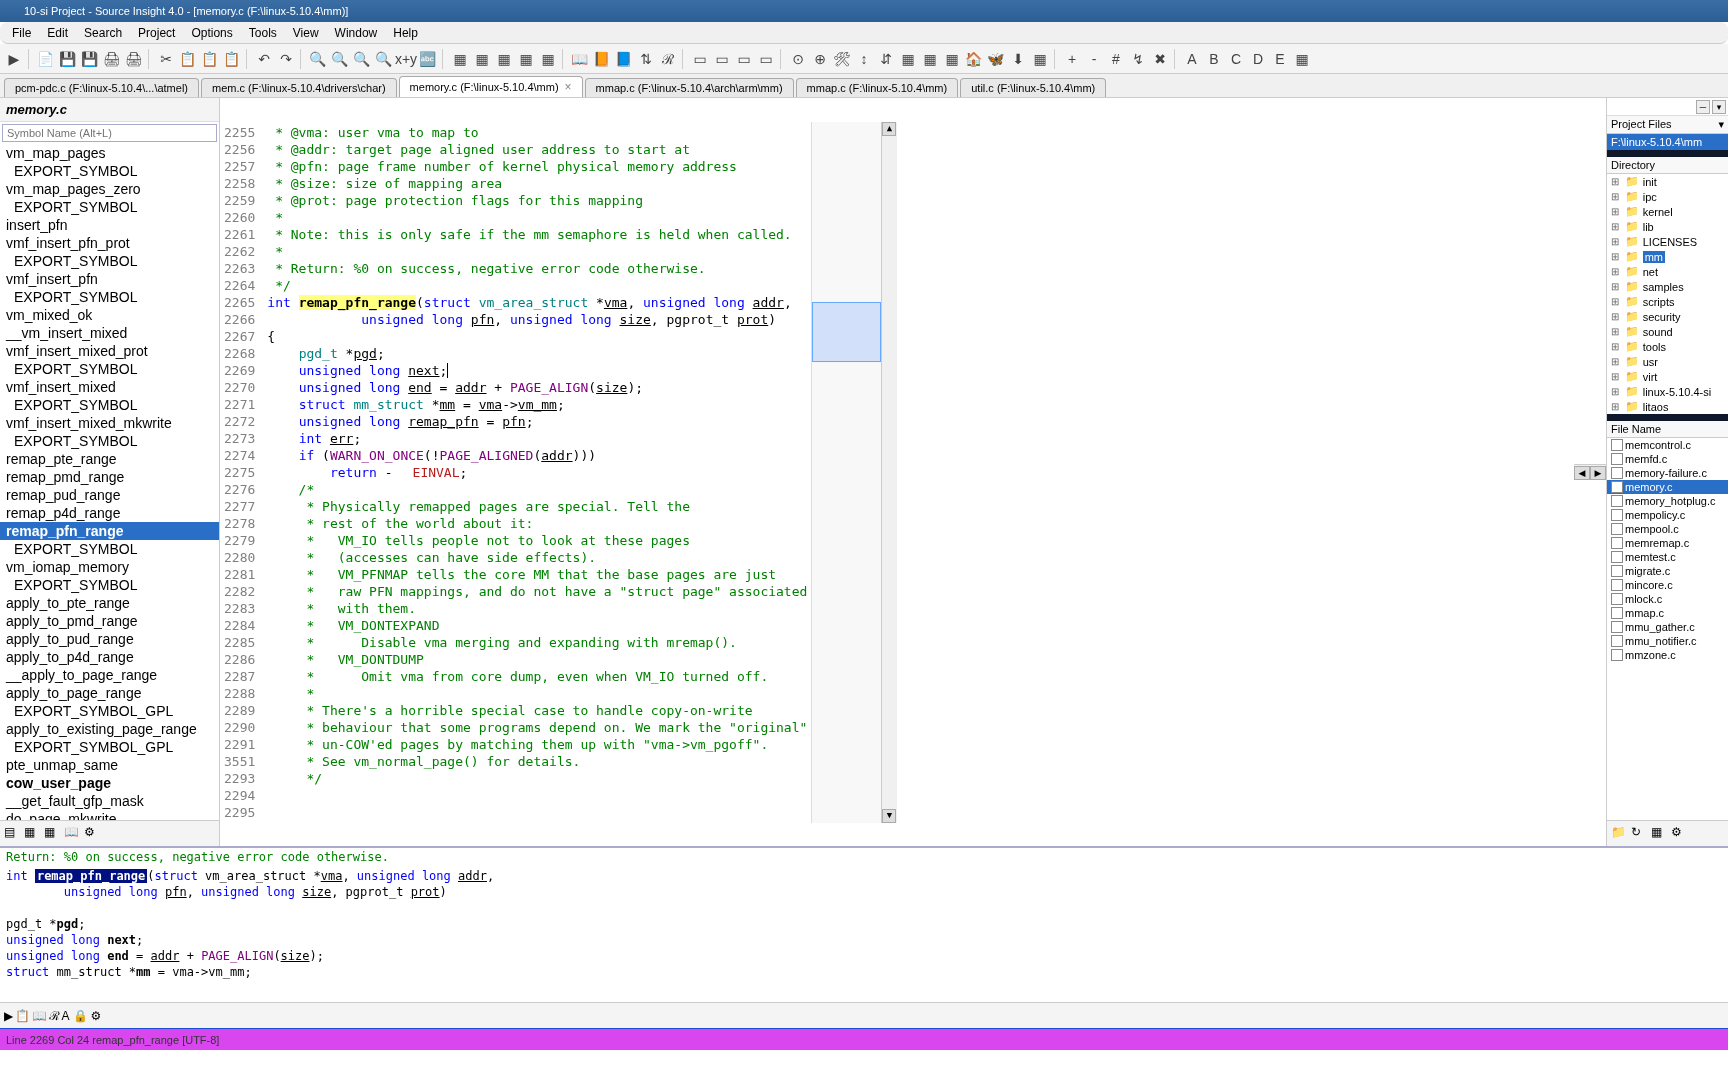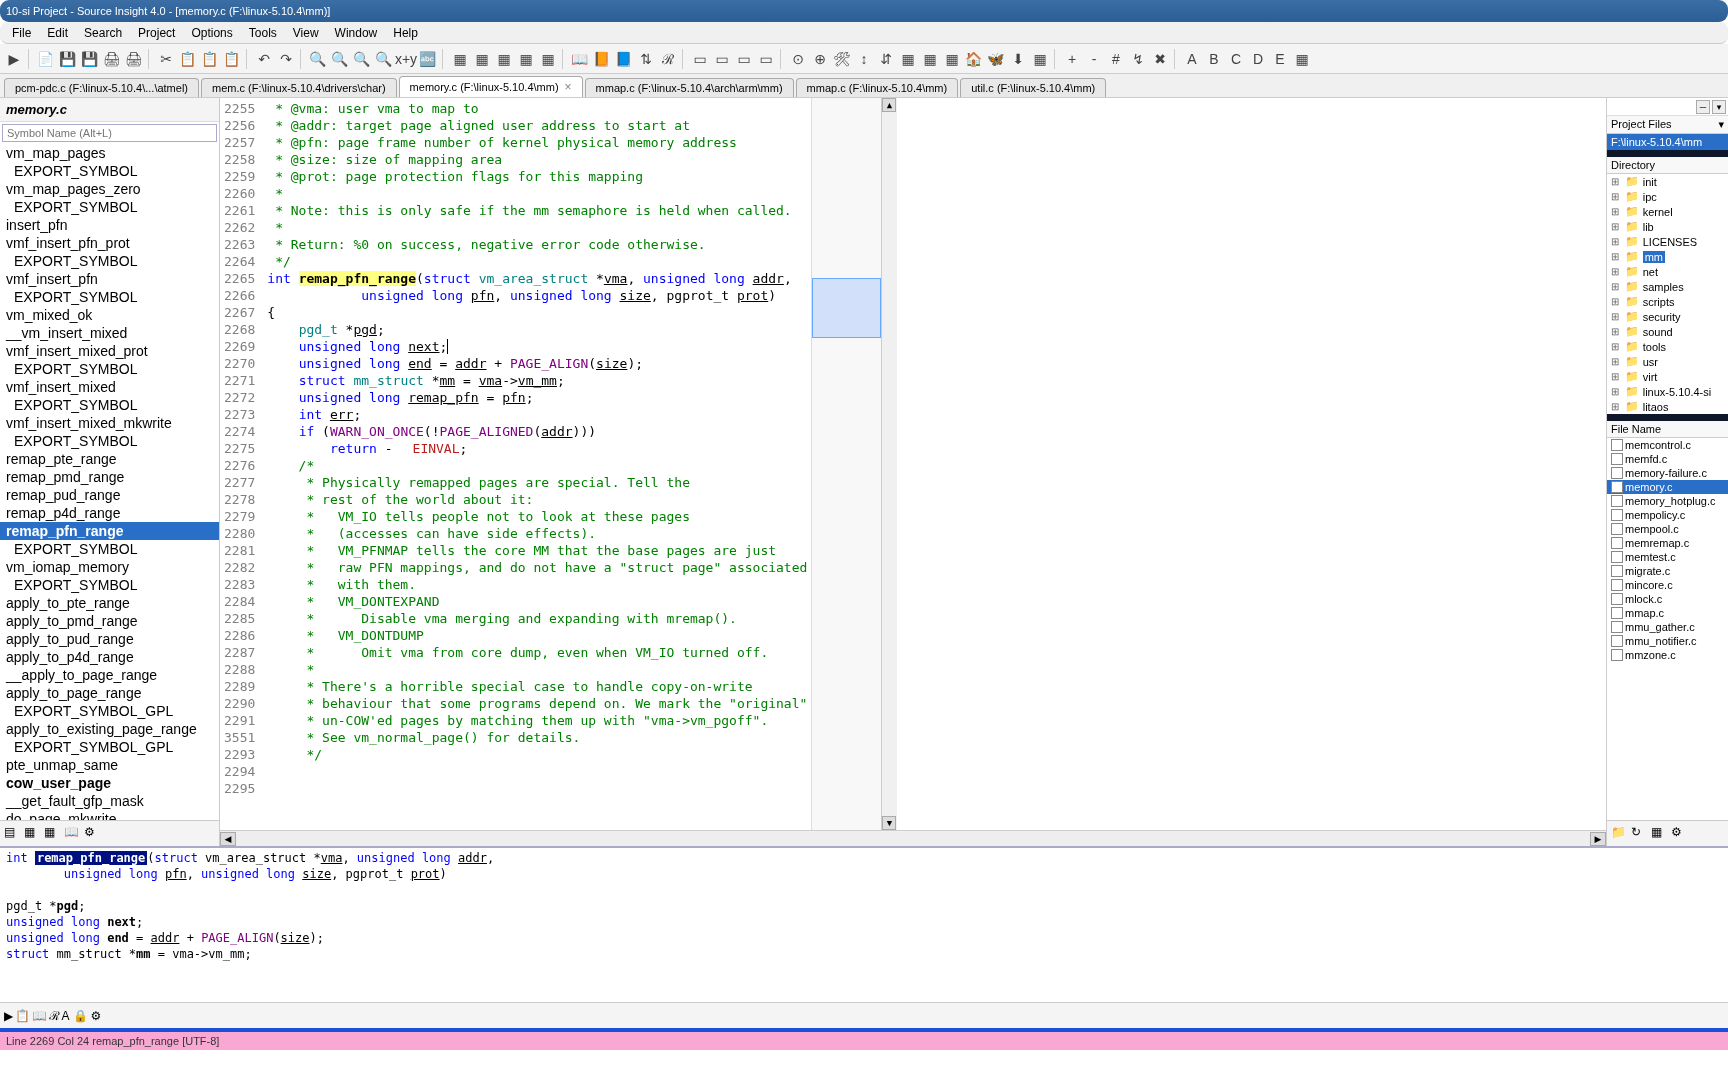--- a/index.html
+++ b/index.html
@@ -1,38 +1,38 @@
 <!DOCTYPE html>
 <html><head>
 <meta charset="utf-8">
 <style>
 * { box-sizing: border-box; margin: 0; padding: 0; }
 body { font-family: "Segoe UI", Tahoma, sans-serif; font-size: 12px; background: #fff; overflow: hidden; width: 1728px; height: 1080px; position: relative; }
-.titlebar { background: linear-gradient(#3a6ea5, #2a5e95); color: #fff; height: 22px; line-height: 22px; padding-left: 6px; font-size: 11px; display: flex; align-items: center; border-radius: 9px; }
+.titlebar { background: linear-gradient(#3a6ea5, #2a5e95); color: #fff; height: 22px; line-height: 22px; padding-left: 24px; font-size: 11px; display: flex; align-items: center; }
 .menubar { background: #f0f0f0; border-bottom: 1px solid #ccc; height: 22px; display: flex; align-items: center; padding-left: 4px; border-radius: 8px; }
 .menubar .menu-item { padding: 2px 8px; cursor: default; }
 .toolbar { background: #f4f4f4; border-bottom: 1px solid #ccc; height: 30px; display: flex; align-items: center; padding-left: 4px; gap: 2px; }
 .toolbar .tbtn { width: 20px; height: 20px; border: 1px solid transparent; display: flex; align-items: center; justify-content: center; font-size: 14px; color: #444; cursor: default; }
 .toolbar .sep { width: 6px; height: 20px; border-left: 1px solid #ccc; margin-left: 2px; }
 .tabbar { background: #f0f0f0; border-bottom: 1px solid #ccc; height: 24px; display: flex; align-items: flex-end; padding-left: 4px; }
 .tab { background: #e8e8e8; border: 1px solid #aaa; border-bottom: none; border-radius: 4px 4px 0 0; padding: 3px 10px; margin-right: 2px; font-size: 11px; cursor: default; display: flex; align-items: center; gap: 6px; white-space: nowrap; }
 .tab.active { background: #fff; }
 .tab .close { font-size: 12px; color: #888; }
 .workspace { display: flex; height: 748px; }
 .left-panel { width: 220px; border-right: 1px solid #ccc; display: flex; flex-direction: column; background: #fff; }
 .left-title { font-weight: bold; font-style: italic; font-size: 13px; padding: 4px 6px; background: #f4f4f4; border-bottom: 1px solid #ddd; }
 .left-search { padding: 2px; }
 .left-search input { width: 100%; border: 1px solid #aac; padding: 2px 4px; font-size: 11px; }
 .symbol-list { flex: 1; overflow-y: auto; font-size: 14px; }
 .symbol-item { padding: 1px 6px; white-space: nowrap; cursor: default; }
 .symbol-item.selected { background: #2a6fc7; color: #fff; font-weight: bold; }
 .symbol-item.bold { font-weight: bold; }
 .left-toolbar { height: 26px; border-top: 1px solid #ccc; display: flex; align-items: center; gap: 2px; padding-left: 4px; background: #f4f4f4; }
 .left-toolbar .tbtn { width: 18px; height: 18px; }
-.editor { flex: 1; display: flex; flex-direction: column; position: relative; }
+.editor { flex: 1; display: flex; flex-direction: row; position: relative; align-items: center; }
 .code-area { flex: 1; display: flex; overflow: auto; font-family: Consolas, monospace; font-size: 13px; line-height: 17px; }
 .gutter { background: #fff; color: #808080; text-align: right; padding: 2px 8px 2px 4px; user-select: none; }
 .code { padding: 2px 4px; white-space: pre; }
 .c-comment { color: #008000; }
 .c-keyword { color: #0000ff; }
 .c-type { color: #008080; }
 .c-ident-link { color: #000; text-decoration: underline; }
 .c-macro { color: #800080; }
 .c-const { color: #b91c1c; margin-left: 20px; }
 .highlight-func { background: #ffff80; font-weight: bold; }
@@ -61,21 +61,21 @@
 .rp-toolbar { height: 26px; border-top: 1px solid #ccc; display: flex; align-items: center; gap: 2px; padding-left: 4px; background: #f4f4f4; }
 .rp-toolbar .tbtn { width: 18px; height: 18px; }
 .context-panel { border-top: 2px solid #aac; background: #fff; height: 156px; display: flex; flex-direction: column; }
 .ctx-header { padding: 2px 6px; font-size: 11px; }
 .ctx-header .fname { font-weight: bold; font-style: italic; font-size: 13px; }
 .ctx-header .finfo { color: #444; margin-left: 6px; }
 .ctx-return { padding: 2px 6px; color: #008000; font-family: Consolas, monospace; font-size: 12px; }
 .ctx-code { padding: 2px 6px; font-family: Consolas, monospace; font-size: 12px; line-height: 16px; white-space: pre; }
 .ctx-code .fn-name { background: #001080; color: #fff; font-weight: bold; padding: 0 2px; }
 .bottom-toolbar { height: 26px; border-top: 1px solid #ccc; display: flex; align-items: center; gap: 2px; padding-left: 4px; background: #f4f4f4; }
-.statusbar { height: 22px; border-top: 4px solid #1d4ed8; background: #f9a8d4; display: flex; align-items: center; padding-left: 6px; font-size: 11px; color: #333; }
+.statusbar { height: 22px; border-top: 1px solid #1d4ed8; background: #d946ef; display: flex; align-items: center; padding-left: 6px; font-size: 11px; color: #333; }
 </style>
 </head>
 <body>
 
 <div class="titlebar">
   <span>10-si Project - Source Insight 4.0 - [memory.c (F:\linux-5.10.4\mm)]</span>
 </div>
 
 <div class="menubar" id="menubar">
     <div class="menu-item">File</div>
@@ -445,20 +445,21 @@
     <div class="rp-toolbar">
       <div class="tbtn">📁</div>
       <div class="tbtn">↻</div>
       <div class="tbtn">▦</div>
       <div class="tbtn">⚙</div>
     </div>
   </div>
 </div>
 
 <div class="context-panel">
+  <div class="ctx-return">Return: %0 on success, negative error code otherwise.</div>
   <div class="ctx-code" id="ctx-code"><span class="c-keyword">int</span> <span class="fn-name">remap_pfn_range</span>(<span class="c-keyword">struct</span> vm_area_struct *<span class="c-ident-link">vma</span>, <span class="c-keyword">unsigned long</span> <span class="c-ident-link">addr</span>,
         <span class="c-keyword">unsigned long</span> <span class="c-ident-link">pfn</span>, <span class="c-keyword">unsigned long</span> <span class="c-ident-link">size</span>, pgprot_t <span class="c-ident-link">prot</span>)
 
 pgd_t *<b>pgd</b>;
 <span class="c-keyword">unsigned long</span> <b>next</b>;
 <span class="c-keyword">unsigned long</span> <b>end</b> = <span class="c-ident-link">addr</span> + <span class="c-macro">PAGE_ALIGN</span>(<span class="c-ident-link">size</span>);
 <span class="c-keyword">struct</span> mm_struct *<b>mm</b> = vma-&gt;vm_mm;</div>
 </div>
 
 <div class="bottom-toolbar">

